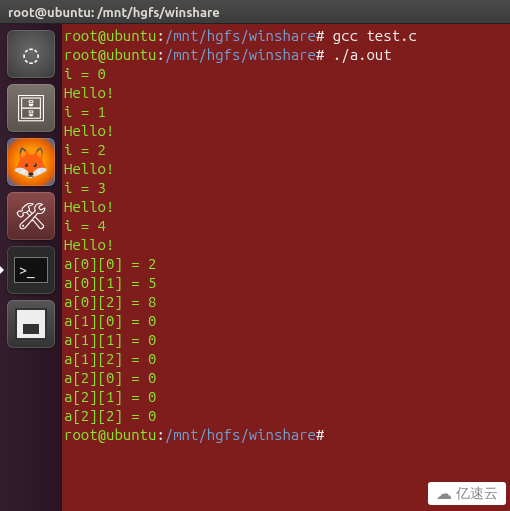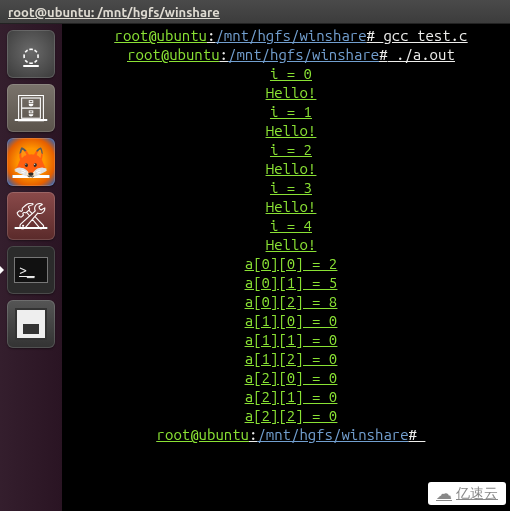--- a/index.html
+++ b/index.html
@@ -1,15 +1,15 @@
 <!DOCTYPE html>
 <html><head>
 <meta charset="utf-8">
 <style>
-  * { margin: 0; padding: 0; box-sizing: border-box; text-decoration: underline; }
+  * { margin: 0; padding: 0; box-sizing: border-box; }
   body {
     width: 510px;
     height: 511px;
     font-family: "Ubuntu Mono", "DejaVu Sans Mono", monospace;
     background: #2c001e;
     overflow: hidden;
     position: relative;
   }
   .titlebar {
     height: 24px;
@@ -71,28 +71,27 @@
   }
   .ic-save .inner {
     width: 32px; height: 32px; background:#eee; border:2px solid #333;
     position: relative;
   }
   .ic-save .inner::after {
     content:""; position:absolute; bottom:4px; left:6px; right:6px; height:10px; background:#333;
   }
   .terminal {
     flex: 1;
-    background: #000000;
+    background: #7f1d1d;
     color: #eeeeec;
     font-size: 15px;
     line-height: 19px;
-    padding: 2px 4px 0 14px;
+    padding: 2px 4px 0 2px;
     white-space: pre;
     overflow: hidden;
-    text-align: center;
   }
   .prompt { color: #8ae234; }
   .path   { color: #729fcf; }
   .out    { color: #8ae234; }
   .watermark {
     position: absolute;
     right: 4px;
     bottom: 6px;
     background: #fff;
     color: #888;

